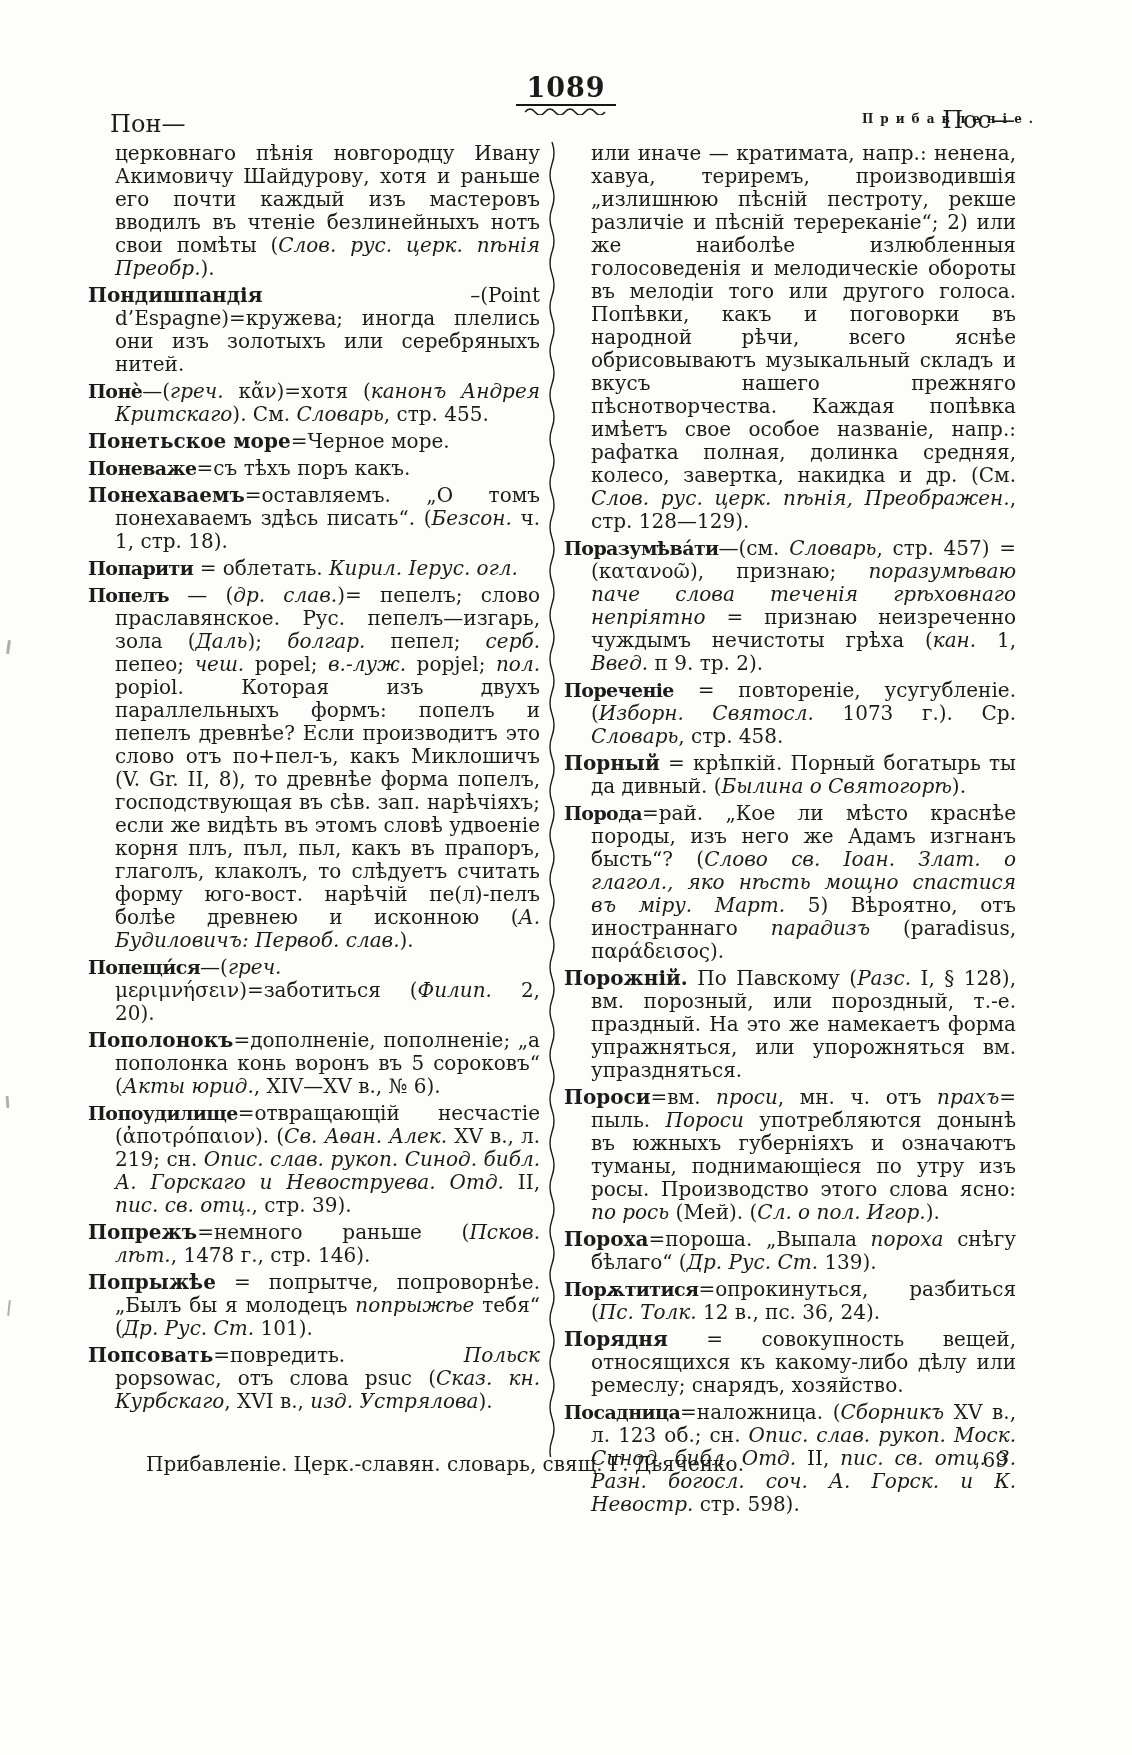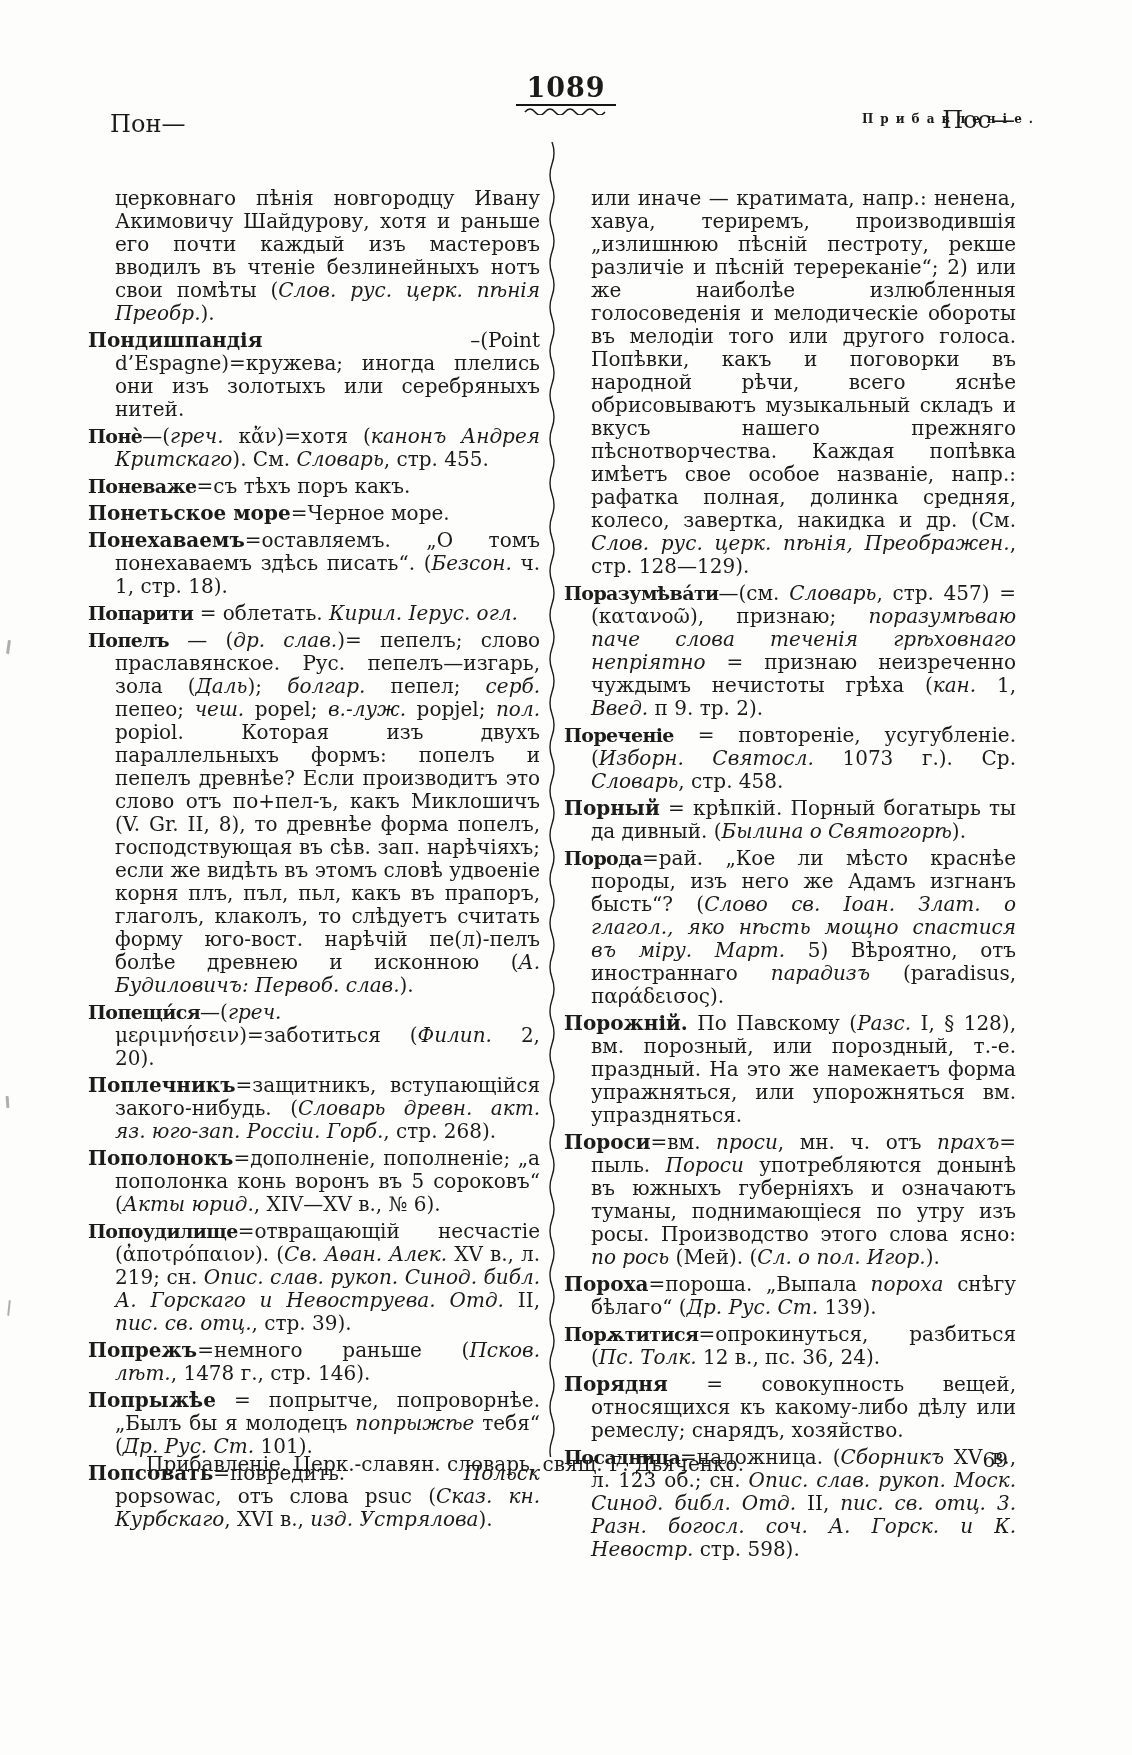--- a/index.html
+++ b/index.html
@@ -35,21 +35,20 @@
   
   .cols{
     position:absolute;top:142px;left:88px;right:88px;
     display:flex;align-items:flex-start;
   }
   .col{
     width:452px;
     font-size:20px;line-height:23px;
     text-align:justify;
     hyphens:auto;
-    margin-top:45px;
   }
   .col-gap{width:24px;flex:0 0 24px;display:flex;justify-content:center;}
   .entry{margin:0 0 4px 0;padding-left:27px;text-indent:-27px;}
   .entry.cont{text-indent:0;}
   .r-n{}
   .r-w{font-weight:bold;}
   .r-c{font-weight:bold;letter-spacing:-0.6px;font-size:0.95em;}
   .r-i{font-style:italic;}
   .r-g{font-style:normal;}
   
@@ -82,27 +81,26 @@
     <span class="rh-left">Пон—</span>
     <span class="rh-center">Прибавленіе.</span>
     <span class="rh-right">Пос—</span>
   </div>
 
   <div class="cols">
     <div class="col" id="col-left">
         <p class="entry cont"><span class="r-n">церковнаго пѣнія новгородцу Ивану Акимовичу Шайдурову, хотя и раньше его почти каждый изъ мастеровъ вводилъ въ чтеніе безлинейныхъ нотъ свои помѣты (</span><span class="r-i">Слов. рус. церк. пѣнія Преобр.</span><span class="r-n">).</span></p>
         <p class="entry"><span class="r-w">Пондишпандія</span><span class="r-n"> –(Point d’Espagne)=кружева; иногда плелись они изъ золотыхъ или серебряныхъ нитей.</span></p>
         <p class="entry"><span class="r-c">Понѐ</span><span class="r-n">—(</span><span class="r-i">греч.</span><span class="r-n"> </span><span class="r-g">κἄν</span><span class="r-n">)=хотя (</span><span class="r-i">канонъ Андрея Критскаго</span><span class="r-n">). См. </span><span class="r-i">Словарь</span><span class="r-n">, стр. 455.</span></p>
+        <p class="entry"><span class="r-w">Понетьское море</span><span class="r-n">=Черное море.</span></p>
         <p class="entry"><span class="r-c">Поневаже</span><span class="r-n">=съ тѣхъ поръ какъ.</span></p>
-        <p class="entry"><span class="r-w">Понетьское море</span><span class="r-n">=Черное море.</span></p>
         <p class="entry"><span class="r-w">Понехаваемъ</span><span class="r-n">=оставляемъ. „О томъ понехаваемъ здѣсь писать“. (</span><span class="r-i">Безсон.</span><span class="r-n"> ч. 1, стр. 18).</span></p>
         <p class="entry"><span class="r-c">Попарити</span><span class="r-n"> = облетать. </span><span class="r-i">Кирил. Іерус. огл.</span></p>
         <p class="entry"><span class="r-c">Попелъ</span><span class="r-n"> — (</span><span class="r-i">др. слав.</span><span class="r-n">)= пепелъ; слово праславянское. Рус. пепелъ—изгарь, зола (</span><span class="r-i">Даль</span><span class="r-n">); </span><span class="r-i">болгар.</span><span class="r-n"> пепел; </span><span class="r-i">серб.</span><span class="r-n"> пепео; </span><span class="r-i">чеш.</span><span class="r-n"> popel; </span><span class="r-i">в.-луж.</span><span class="r-n"> popjel; </span><span class="r-i">пол.</span><span class="r-n"> popiol. Которая изъ двухъ параллельныхъ формъ: попелъ и пепелъ древнѣе? Если производитъ это слово отъ по+пел-ъ, какъ Миклошичъ (V. Gr. II, 8), то древнѣе форма попелъ, господствующая въ сѣв. зап. нарѣчіяхъ; если же видѣть въ этомъ словѣ удвоеніе корня плъ, пъл, пьл, какъ въ прапоръ, глаголъ, клаколъ, то слѣдуетъ считать форму юго-вост. нарѣчій пе(л)-пелъ болѣе древнею и исконною (</span><span class="r-i">А. Будиловичъ: Первоб. слав.</span><span class="r-n">).</span></p>
         <p class="entry"><span class="r-c">Попещи́ся</span><span class="r-n">—(</span><span class="r-i">греч.</span><span class="r-n"> </span><span class="r-g">μεριμνήσειν</span><span class="r-n">)=заботиться (</span><span class="r-i">Филип.</span><span class="r-n"> 2, 20).</span></p>
-        <p class="entry"><span class="r-w">Поплечникъ</span><span class="r-n">=защитникъ, вступающійся закого-нибудь. (</span><span class="r-i">Словарь древн. акт. яз. юго-зап. Россіи. Горб.</span><span class="r-n">, стр. 268).</span></p>
         <p class="entry"><span class="r-w">Пополонокъ</span><span class="r-n">=дополненіе, пополненіе; „а пополонка конь воронъ въ 5 сороковъ“ (</span><span class="r-i">Акты юрид.</span><span class="r-n">, XIV—XV в., № 6).</span></p>
         <p class="entry"><span class="r-c">Попоудилище</span><span class="r-n">=отвращающій несчастіе (</span><span class="r-g">ἀποτρόπαιον</span><span class="r-n">). (</span><span class="r-i">Св. Аѳан. Алек.</span><span class="r-n"> XV в., л. 219; сн. </span><span class="r-i">Опис. слав. рукоп. Синод. библ. А. Горскаго и Невоструева. Отд.</span><span class="r-n"> II, </span><span class="r-i">пис. св. отц.</span><span class="r-n">, стр. 39).</span></p>
         <p class="entry"><span class="r-w">Попрежъ</span><span class="r-n">=немного раньше (</span><span class="r-i">Псков. лѣт.</span><span class="r-n">, 1478 г., стр. 146).</span></p>
         <p class="entry"><span class="r-w">Попрыжѣе</span><span class="r-n"> = попрытче, попроворнѣе. „Былъ бы я молодецъ </span><span class="r-i">попрыжѣе</span><span class="r-n"> тебя“ (</span><span class="r-i">Др. Рус. Ст.</span><span class="r-n"> 101).</span></p>
         <p class="entry"><span class="r-w">Попсовать</span><span class="r-n">=повредить. </span><span class="r-i">Польск</span><span class="r-n"> popsowac, отъ слова psuc (</span><span class="r-i">Сказ. кн. Курбскаго</span><span class="r-n">, XVI в., </span><span class="r-i">изд. Устрялова</span><span class="r-n">).</span></p>
       </div>
     <div class="col-gap">
       <svg id="divider" width="10" height="1315" viewBox="0 0 10 1315">
         <path id="divider-path" fill="none" stroke="#1c1c1c" stroke-width="1.4" d="M5 0 q4 11 0 22 q-4 11 0 22 q4 11 0 22 q-4 11 0 22 q4 11 0 22 q-4 11 0 22 q4 11 0 22 q-4 11 0 22 q4 11 0 22 q-4 11 0 22 q4 11 0 22 q-4 11 0 22 q4 11 0 22 q-4 11 0 22 q4 11 0 22 q-4 11 0 22 q4 11 0 22 q-4 11 0 22 q4 11 0 22 q-4 11 0 22 q4 11 0 22 q-4 11 0 22 q4 11 0 22 q-4 11 0 22 q4 11 0 22 q-4 11 0 22 q4 11 0 22 q-4 11 0 22 q4 11 0 22 q-4 11 0 22 q4 11 0 22 q-4 11 0 22 q4 11 0 22 q-4 11 0 22 q4 11 0 22 q-4 11 0 22 q4 11 0 22 q-4 11 0 22 q4 11 0 22 q-4 11 0 22 q4 11 0 22 q-4 11 0 22 q4 11 0 22 q-4 11 0 22 q4 11 0 22 q-4 11 0 22 q4 11 0 22 q-4 11 0 22 q4 11 0 22 q-4 11 0 22 q4 11 0 22 q-4 11 0 22 q4 11 0 22 q-4 11 0 22 q4 11 0 22 q-4 11 0 22 q4 11 0 22 q-4 11 0 22 q4 11 0 22 q-4 11 0 22"></path>
       </svg>

